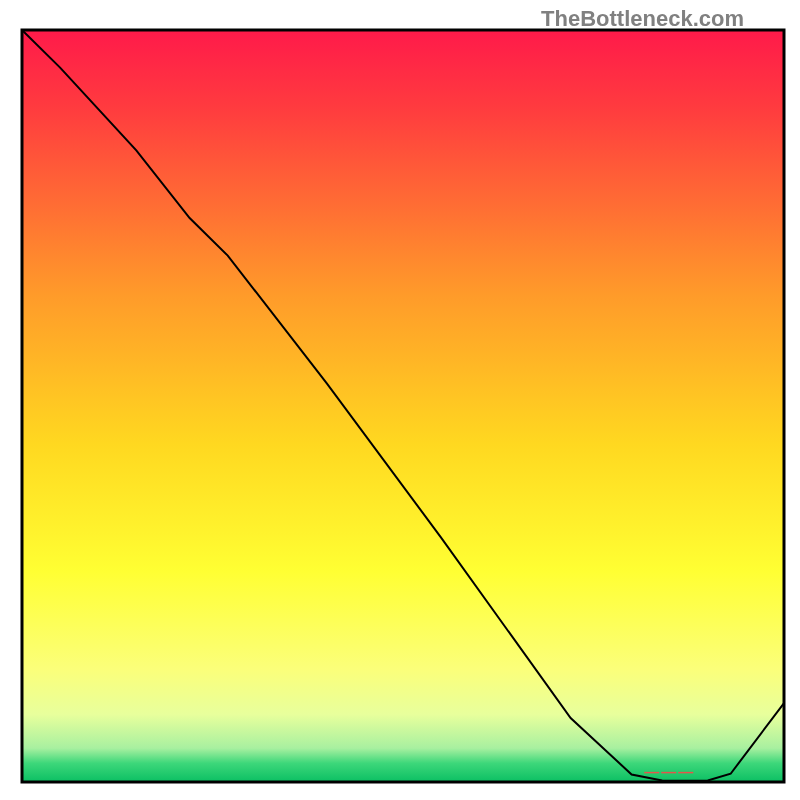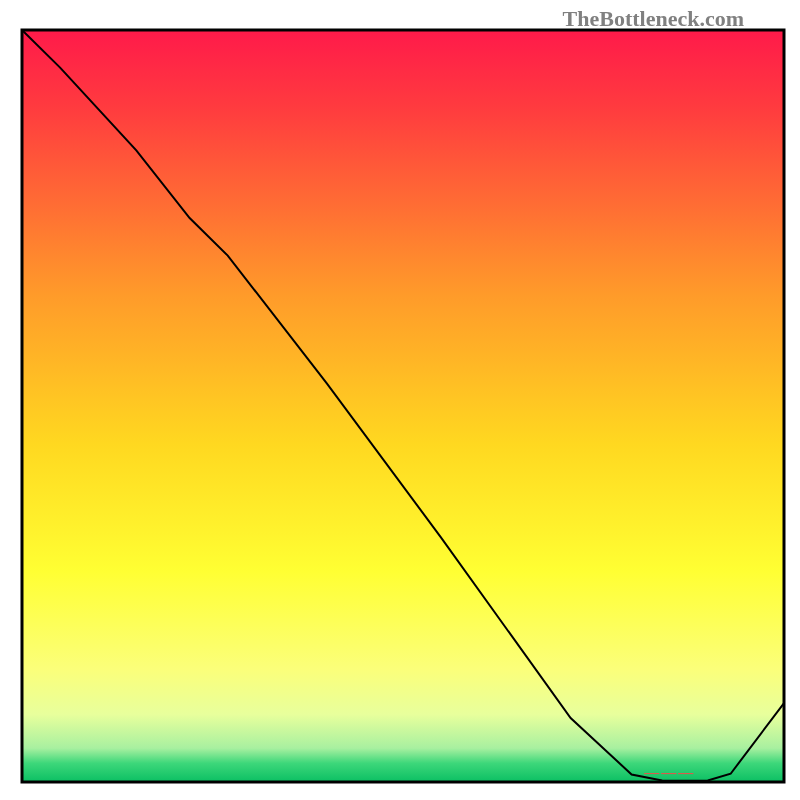--- a/index.html
+++ b/index.html
@@ -7,21 +7,20 @@
     padding: 0;
     width: 800px;
     height: 800px;
     background: #ffffff;
     font-family: Arial, sans-serif;
   }
   .container {
     position: relative;
     width: 756px;
     height: 800px;
-    font-family: Liberation Serif, serif;
   }
   .watermark {
     position: absolute;
     top: 6px;
     right: 12px;
     font-size: 22px;
     font-weight: bold;
     color: #808080;
     z-index: 10;
   }

